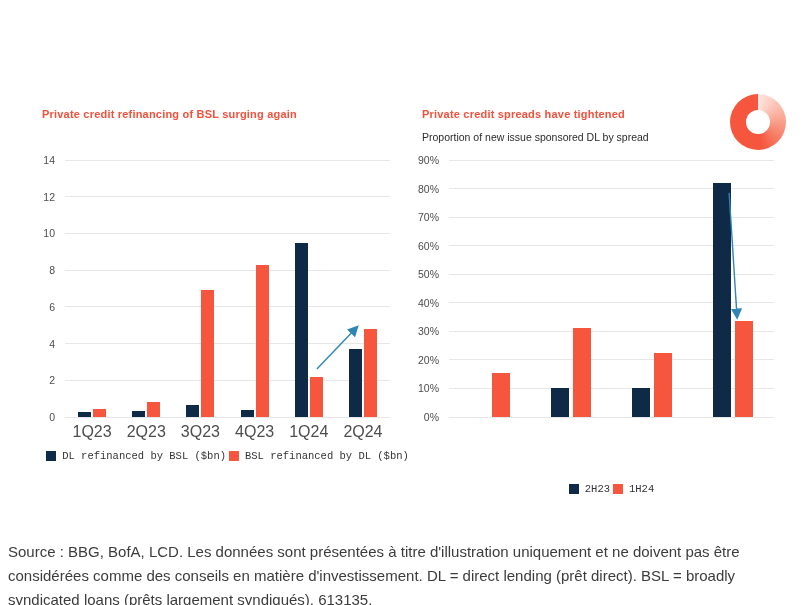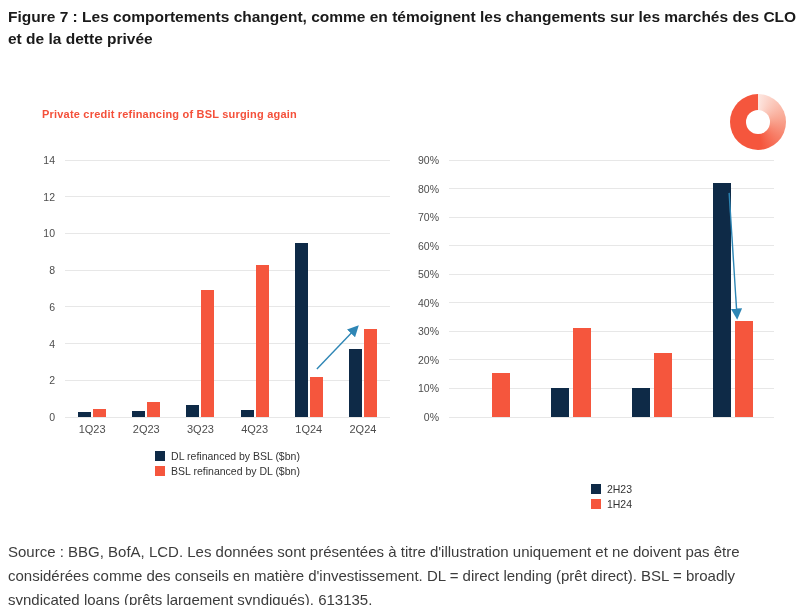--- a/index.html
+++ b/index.html
@@ -32,25 +32,25 @@
     font-size:10.5px; color:#4d4d4d; white-space:nowrap;
   }
   .plot { flex:1; position:relative; }
   .gridline { position:absolute; left:0; right:0; height:1px; background:#e7e7e7; }
   .groups { position:absolute; inset:0; display:flex; }
   .group { flex:1; display:flex; align-items:flex-end; justify-content:center; }
   .bar { flex:none; }
   .xaxis { position:absolute; right:0; top:323px; display:flex; }
   #chart-left  .xaxis { left:33px; }
   #chart-right .xaxis { left:37px; }
-  .xlabel { flex:1; text-align:center; font-size:11px; color:#4d4d4d; white-space:nowrap; }
+  .xlabel { flex:1; text-align:center; font-size:16px; color:#4d4d4d; white-space:nowrap; }
   .legend { position:absolute; right:0; top:350px; display:flex; justify-content:center; }
   #chart-left  .legend { left:33px; }
   #chart-right .legend { left:37px;margin-top:33px; }
-  .legend-inner { display:flex; flex-direction:column; gap:3px; }
+  .legend-inner { display:flex; flex-direction:row; gap:3px;font-family:Liberation Mono, monospace; }
   .legend-row { display:flex; align-items:center; gap:6px; }
   .legend-swatch { width:10px; height:10px; flex:none; }
   .legend-label { font-size:10.5px; color:#333333; white-space:nowrap; }
   .arrow-svg { position:absolute; inset:0; pointer-events:none; }
   
   #brand-logo { position:absolute; left:730px; top:94px; width:56px; height:56px; }
   .logo-ring {
     width:56px; height:56px; border-radius:50%;
     background:conic-gradient(from 0deg, #fcе; );
   }
@@ -60,21 +60,20 @@
   #source-note {
     position:absolute; left:8px; top:540px; width:794px;
     font-size:15px; line-height:24px; color:#3c3c3c;
   }
 </style>
 </head>
 <body>
 
 <div id="screen">
 
-  <div id="figure-title">Figure 7 : Les comportements changent, comme en témoignent les changements sur les marchés des CLO et de la dette privée</div>
 
   <div id="brand-logo">
     <div class="logo-ring">
       <div class="logo-hole"></div>
     </div>
   </div>
 
   <div id="chart-left" class="chart">
     <div class="chart-title">Private credit refinancing of BSL surging again</div>
     <div class="plot-row">
@@ -149,20 +148,22 @@
           </div>
           <div class="legend-row">
             <span class="legend-swatch" style="background: rgb(245, 86, 61);"></span>
             <span class="legend-label">BSL refinanced by DL ($bn)</span>
           </div>
         </div>
       </div>
   </div>
 
   <div id="chart-right" class="chart">
+    <div class="chart-title">Private credit spreads have tightened</div>
+    <div class="chart-subtitle">Proportion of new issue sponsored DL by spread</div>
     <div class="plot-row">
       <div class="yaxis">
           <div class="ytick" style="bottom: 0%;">0%</div>
           <div class="ytick" style="bottom: 11.1111%;">10%</div>
           <div class="ytick" style="bottom: 22.2222%;">20%</div>
           <div class="ytick" style="bottom: 33.3333%; margin-top: 40px;">30%</div>
           <div class="ytick" style="bottom: 44.4444%; margin-top: 36px;">40%</div>
           <div class="ytick" style="bottom: 55.5556%;">50%</div>
           <div class="ytick" style="bottom: 66.6667%; text-align: right;">60%</div>
           <div class="ytick" style="bottom: 77.7778%;">70%</div>

